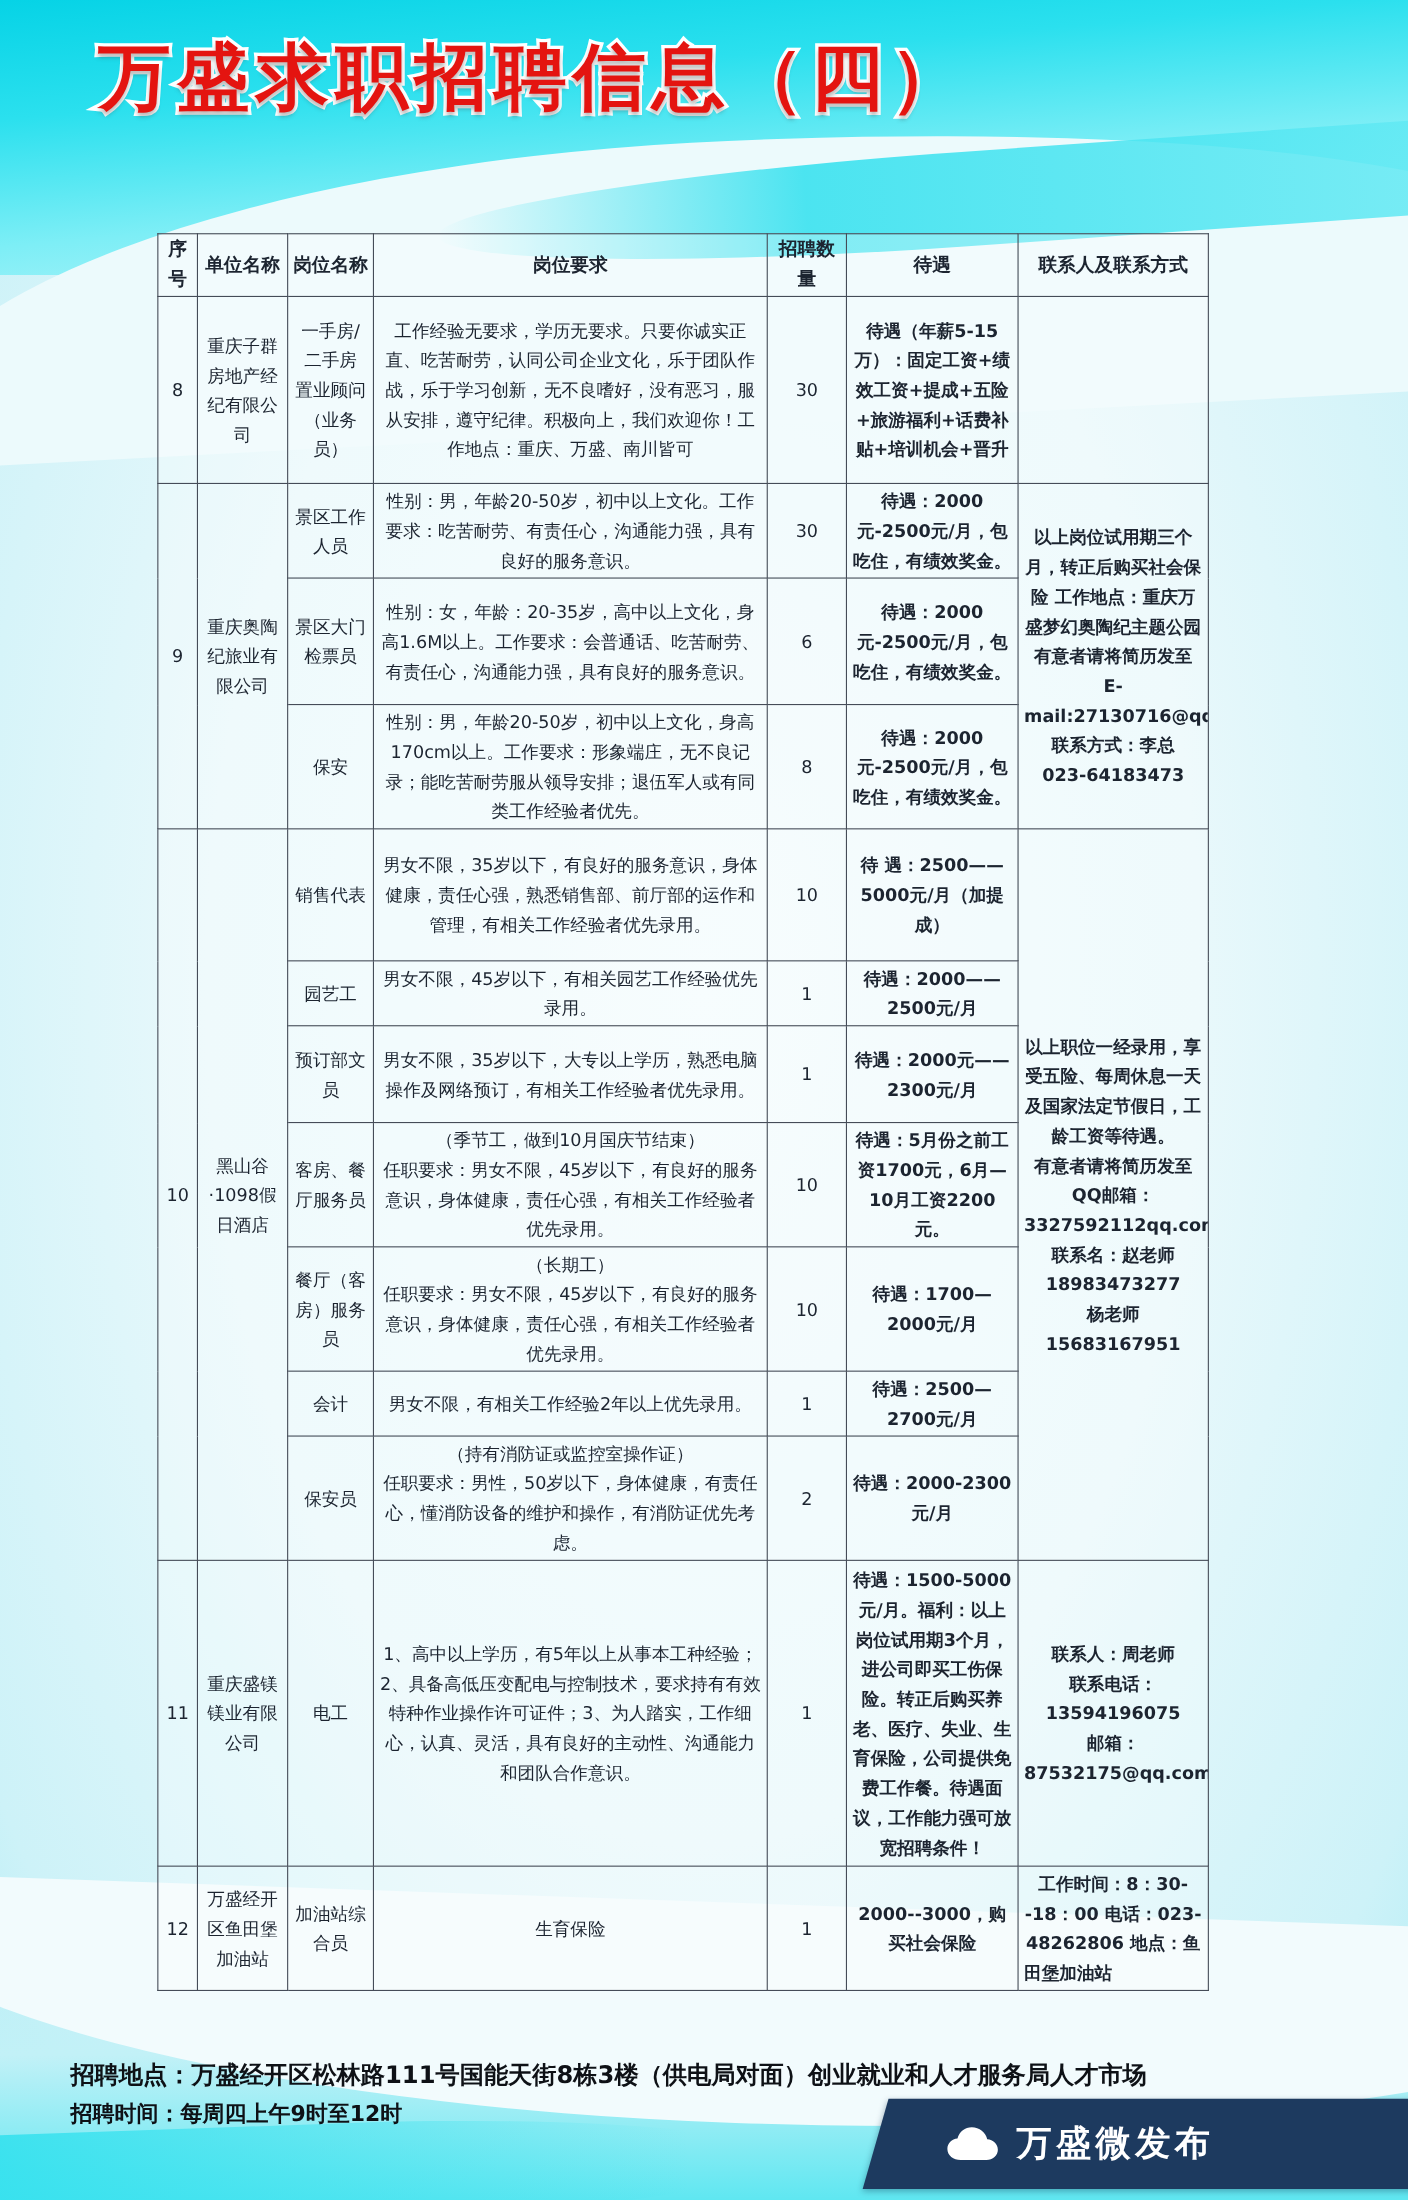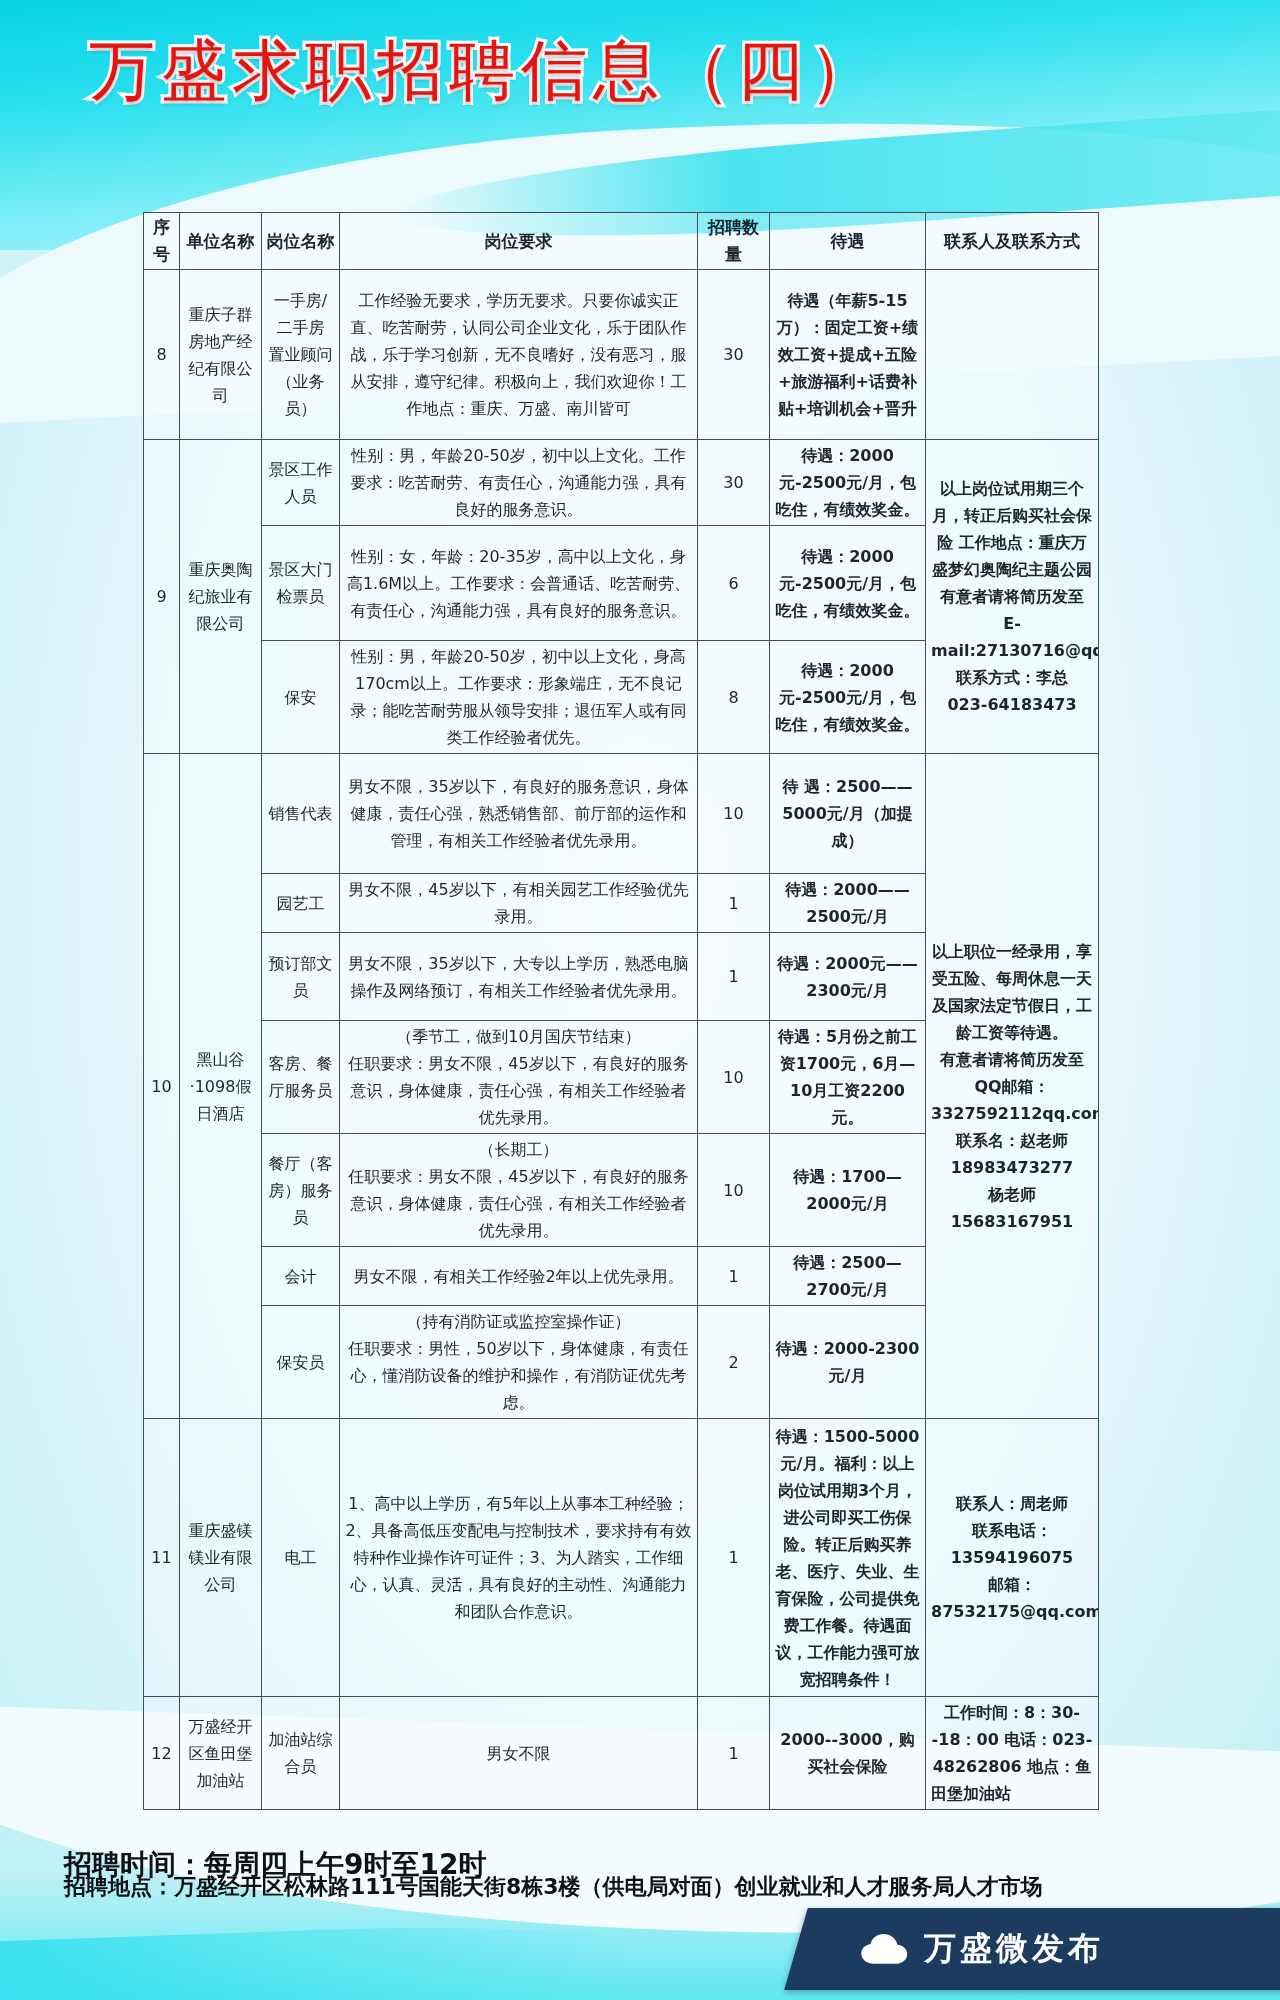--- a/index.html
+++ b/index.html
@@ -35,21 +35,21 @@
   }
   .bg-bottom .cyan-arc{
     position:absolute; bottom:-20px; left:-5%; width:60%; height:90px;
     background:linear-gradient(90deg,#35e1ee 0%, rgba(125,238,246,0) 90%);
     border-radius:0 100% 100% 0 / 0 100% 100% 0; transform:rotate(-2deg);
   }
   
   .title{
     position:absolute; top:26px; left:25px; width:920px; text-align:center;
     font-family:"DejaVu Serif","Liberation Serif",serif;
-    font-size:66px; font-weight:normal; letter-spacing:6px; color:#e41410;
+    font-size:66px; font-weight:bold; letter-spacing:6px; color:#e41410;
     -webkit-text-stroke:6px #ffffff; paint-order:stroke fill;
     text-shadow:0 3px 4px rgba(60,60,60,.35);
     white-space:nowrap;
   }
   
   table.recruit{
     position:absolute; left:143px; top:212px; width:955px;
     border-collapse:collapse; table-layout:fixed;
     background:rgba(255,255,255,.30);
     color:#1c2430;
@@ -65,21 +65,21 @@
   td.contact-left{ text-align:left; text-align-last:left;margin-left:28px; }
   td.pos, td.comp{ padding:2px 2px; }
   
   .update-date{
     position:absolute; left:520px; top:1760px; width:380px; text-align:center;
     font-size:34px; font-weight:bold; color:#ec0b00; letter-spacing:1px;
   }
   .footer-line{
     position:absolute; left:64px; color:#0e1116; font-weight:bold; white-space:nowrap;
   }
-  .footer-line.l1{ top:1846px; font-size:28px; }
+  .footer-line.l1{ top:1908px; font-size:20px; }
   .footer-line.l2{ top:1872px; font-size:22px; }
   .footer-line.l3{ top:1928px; font-size:25px; }
   .footer-line .gap{ display:inline-block; width:64px; }
   
   .logo{
     position:absolute; right:-36px; bottom:10px; width:520px; height:82px;
     background:#1d3a5f; transform:skewX(-16deg);
     display:flex; align-items:center; box-shadow:0 2px 6px rgba(0,40,70,.35);
   }
   .logo-inner{
@@ -228,21 +228,21 @@
 联系电话：
 13594196075
 邮箱：
 87532175@qq.com</td>
     </tr>
 
     <tr style="height:100px">
       <td>12</td>
       <td class="comp">万盛经开区鱼田堡加油站</td>
       <td class="pos">加油站综合员</td>
-      <td class="req">男女不限</td>
+      <td class="req">生育保险</td>
       <td>1</td>
       <td class="salary">2000--3000，购买社会保险</td>
       <td class="contact contact-left">工作时间：8：30--18：00 电话：023-48262806 地点：鱼田堡加油站</td>
     </tr>
   </tbody>
     </table>
 
 
   <div class="footer-line l1">
     <span>招聘时间：</span><span>每周四上午9时至12时</span>

